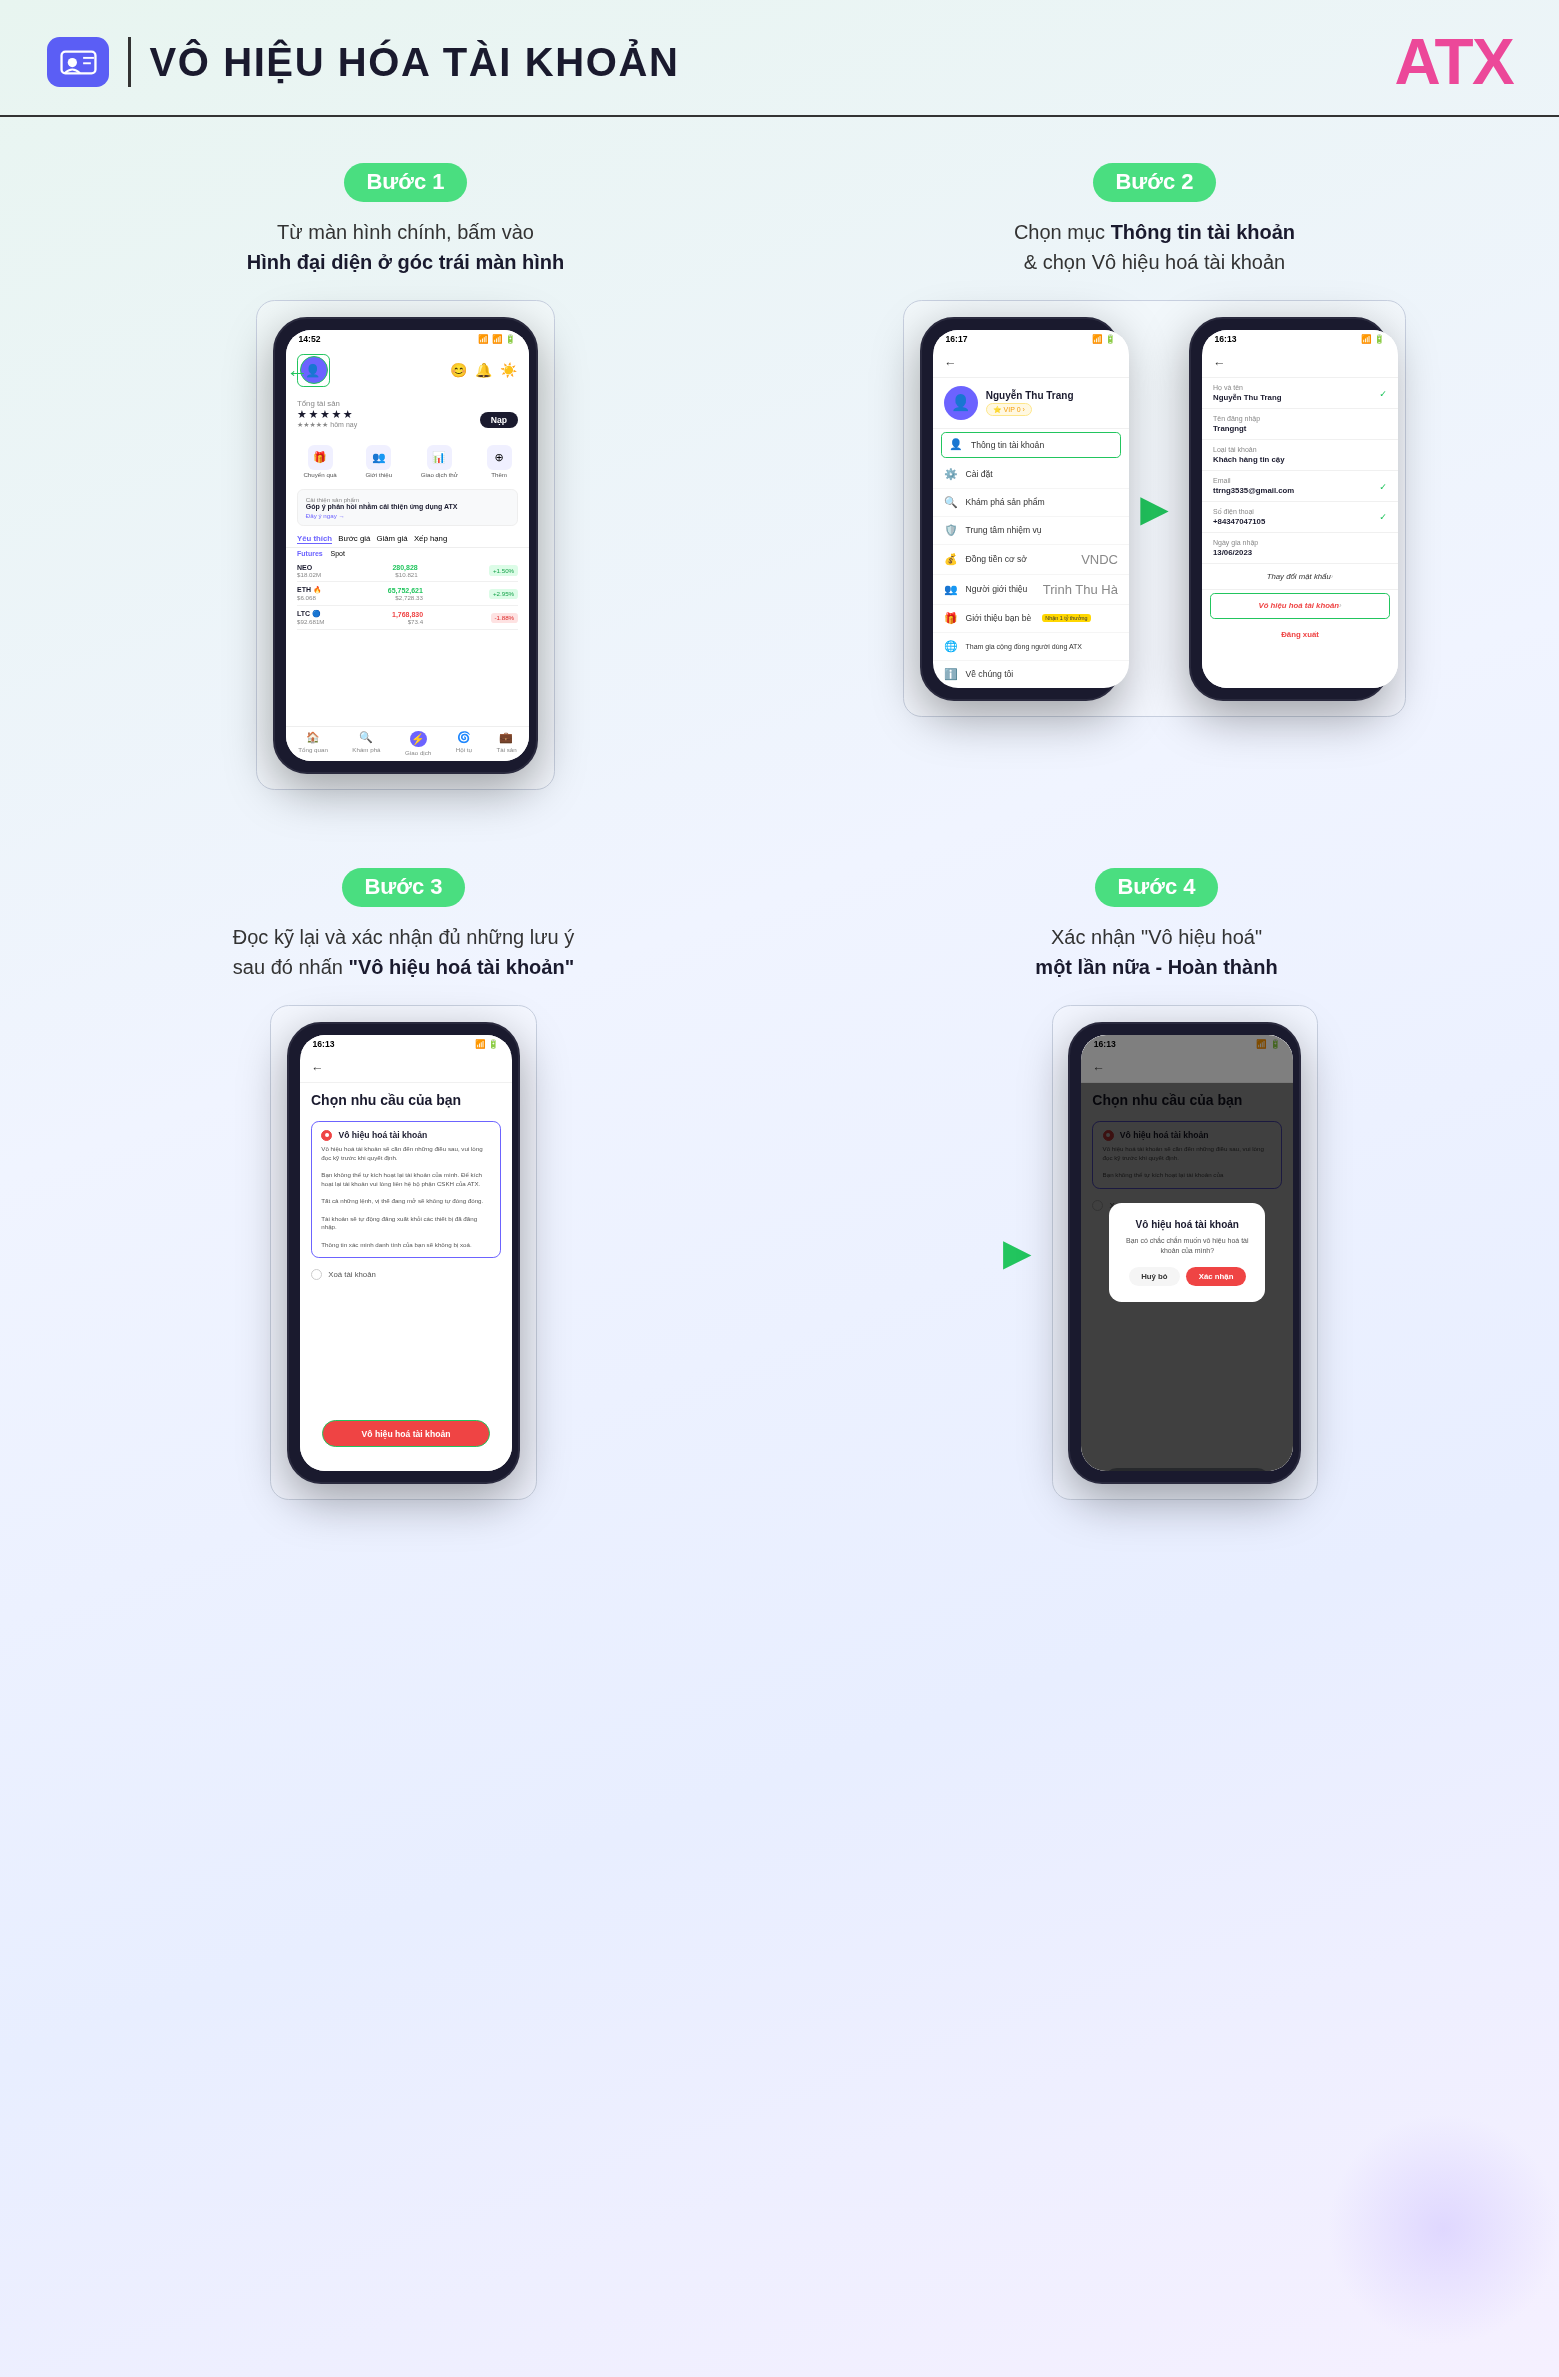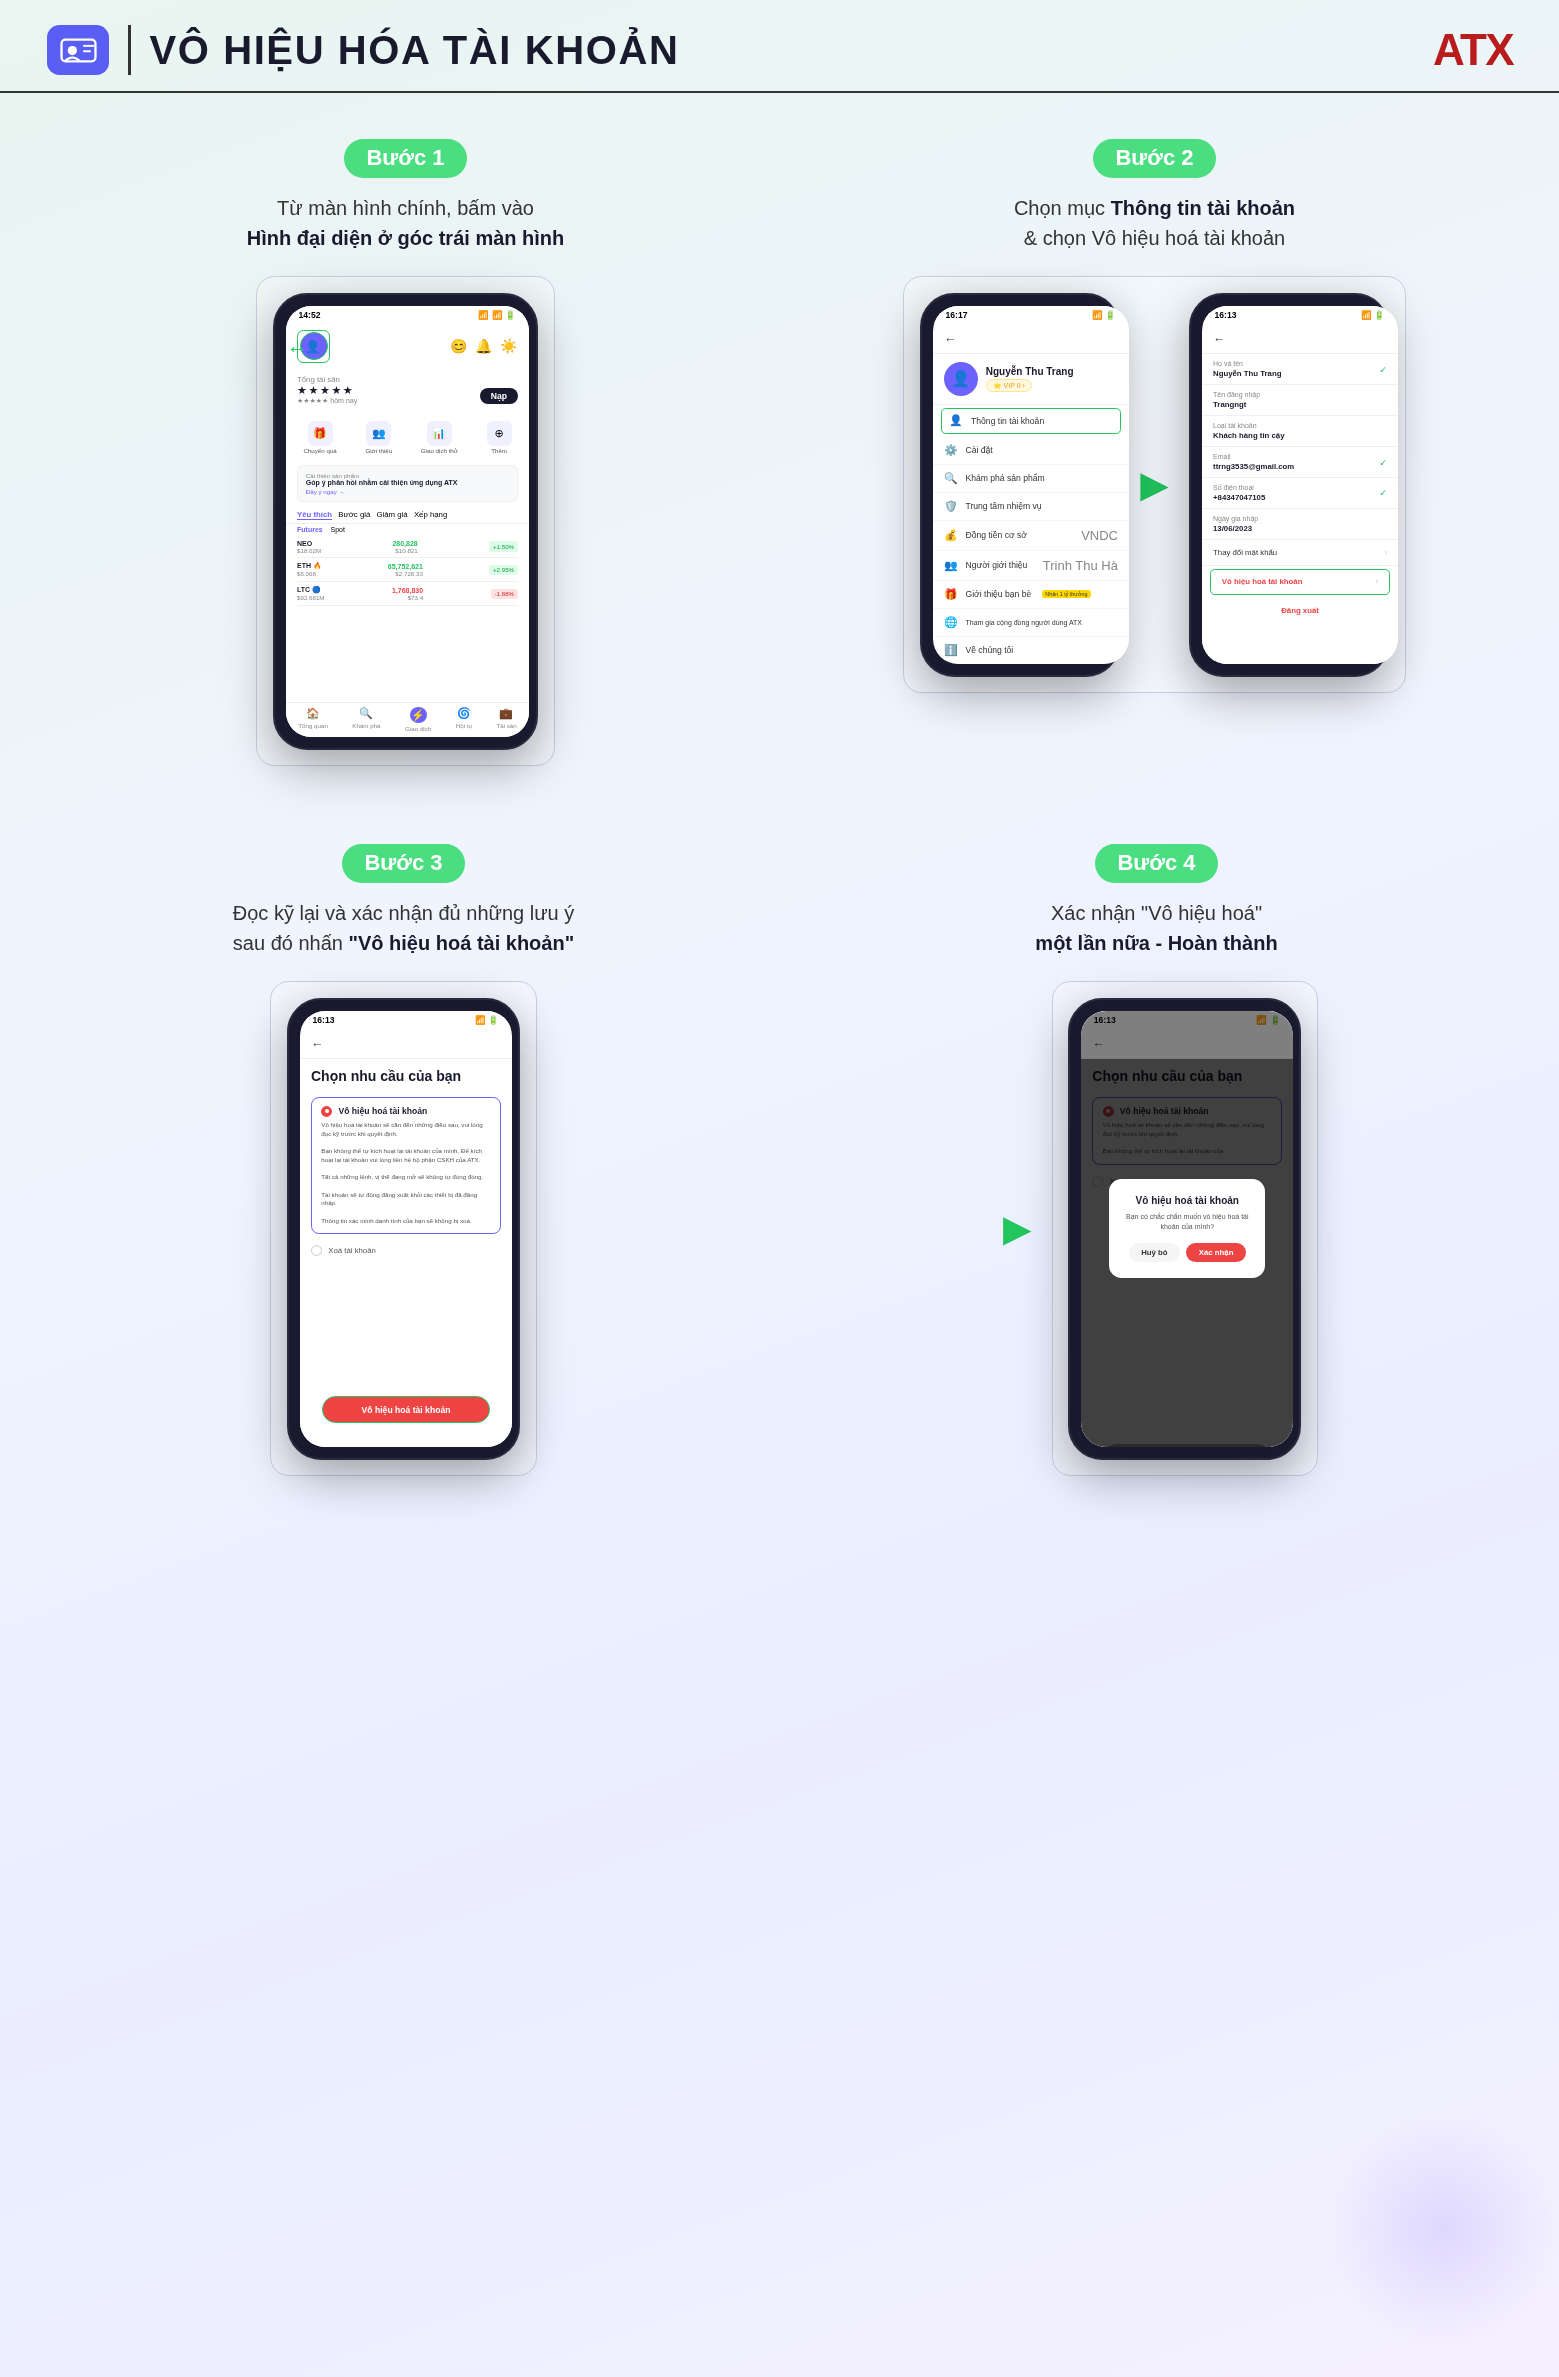--- a/index.html
+++ b/index.html
@@ -38,23 +38,23 @@
       margin-right: 18.7px;
     }
     .header-title {
       font-size: 40px;
       font-weight: 900;
       letter-spacing: 1.6px;
       color: #1a1a2e;
       flex: 1;
     }
     .atx-logo {
-      font-size: 44px;
+      font-size: 64px;
       font-weight: 900;
-      color: #b91c1c;
+      color: #ec4899;
       letter-spacing: -1.6px;
     }
 
     
     .sections-grid {
       display: grid;
       grid-template-columns: 1fr 1fr;
       gap: 0;
       padding: 0 31px;
     }
@@ -338,24 +338,25 @@
       align-items: center;
     }
     .field-label { color: #888; font-size: 7px; margin-bottom: 1.6px; }
     .field-value { color: #1a1a2e; font-size: 7.8px; font-weight: 600; }
     .field-check { color: #22c55e; font-size: 9.3px; }
 
     .action-item {
       padding: 7.8px 11px;
       border-bottom: 0.8px solid #f0f0f0;
       display: flex;
-      justify-content: space-between;
+      justify-content: center;
       align-items: center;
       font-size: 7.8px;
       color: #333;
+      font-style: italic;
     }
     .action-item.vohieu {
       color: #ef4444;
       font-weight: 700;
     }
     .action-item.highlighted-vohieu {
       border: 1.6px solid #22c55e;
       border-radius: 4.7px;
       margin: 3.1px 7.8px;
     }

